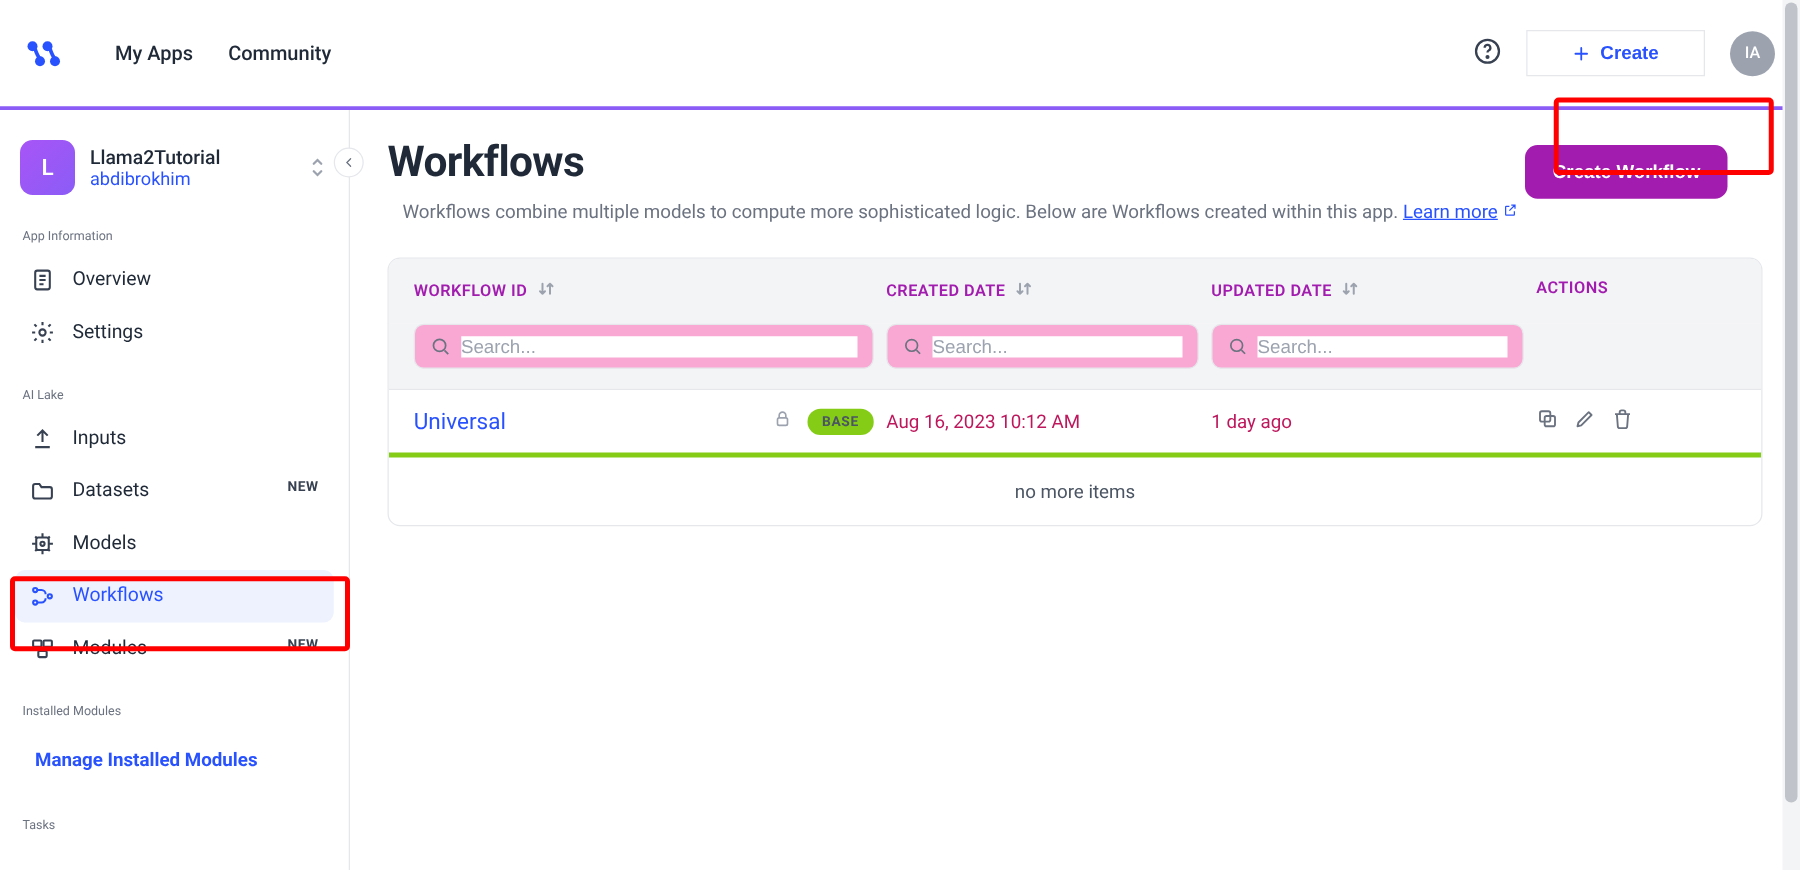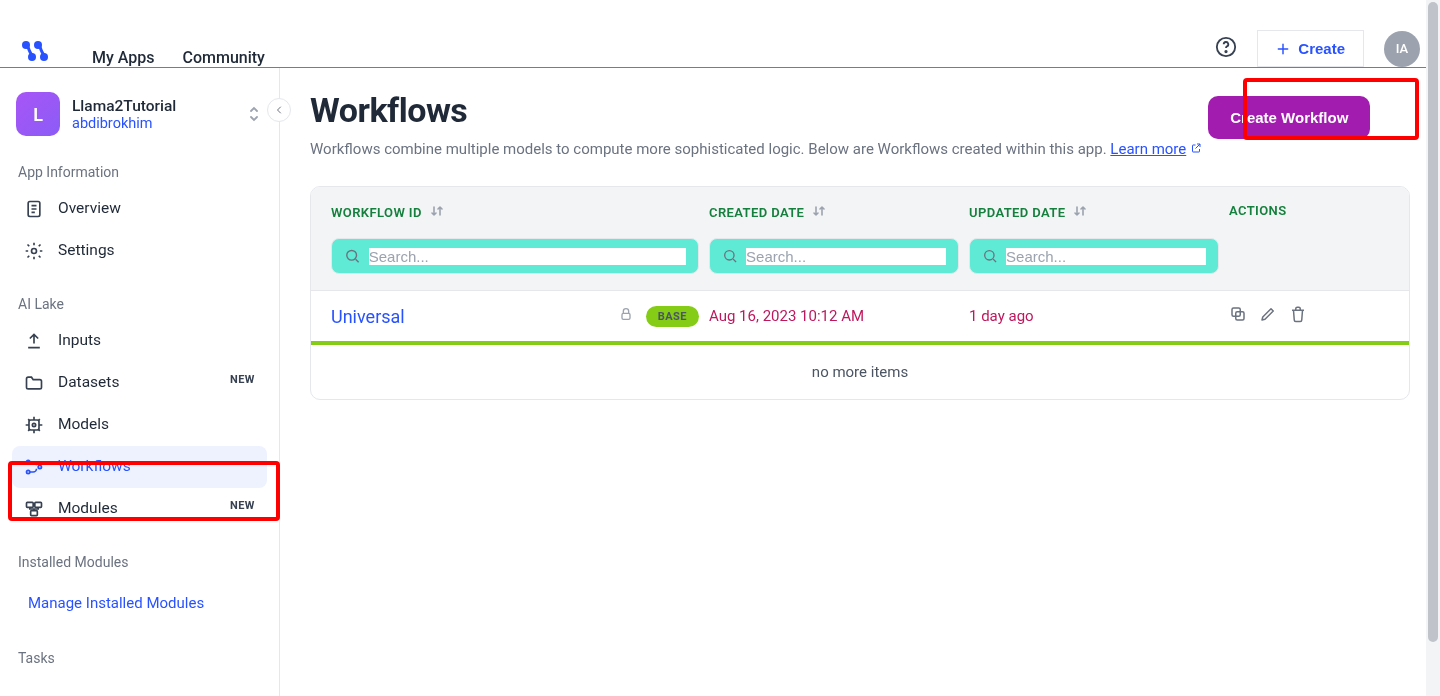--- a/index.html
+++ b/index.html
@@ -1,68 +1,68 @@
 <!DOCTYPE html>
 <html><head>
 <meta charset="utf-8">
 <style>
   * { box-sizing: border-box; margin: 0; padding: 0; }
   html, body { height: 100%; font-family: -apple-system, BlinkMacSystemFont, "Segoe UI", Roboto, Helvetica, Arial, sans-serif; color: #1f2937; background:#fff; overflow:auto;}
   body { width:1440px; height:696px; position:relative; }
 
   
-  .topbar { height:68px; border-bottom:1px solid #8b5cf6; display:flex; align-items:flex-end; padding:0 20px; }
+  .topbar { height:88px; border-bottom:3px solid #8b5cf6; display:flex; align-items:center; padding:0 20px; }
   .logo { width:32px; height:32px; display:flex; align-items:center; justify-content:center; }
   .logo svg { width:32px; height:32px; }
   .topnav { display:flex; gap:28px; margin-left:40px; }
   .topnav a { text-decoration:none; color:#1f2937; font-size:16px; font-weight:500; }
   .topright { margin-left:auto; display:flex; align-items:center; gap:20px; }
   .help-icon { width:22px; height:22px; color:#374151; }
-  .create-btn { border:1px solid #e5e7eb; border-radius:0; padding:9px 18px; display:flex; align-items:center; gap:8px; color:#2952ff; font-weight:600; font-size:15px; background:#fff; cursor:pointer;}
+  .create-btn { border:1px solid #e5e7eb; border-radius:0; padding:9px 36px; display:flex; align-items:center; gap:8px; color:#2952ff; font-weight:600; font-size:15px; background:#fff; cursor:pointer;}
   .avatar { width:36px; height:36px; border-radius:50%; background:#9ca3af; color:#fff; display:flex; align-items:center; justify-content:center; font-size:13px; font-weight:500;}
 
   .body { display:flex; height:628px; }
 
   
   .sidebar { width:280px; border-right:1px solid #e5e7eb; padding:20px 12px; position:relative; overflow:visible;}
   .collapse { position:absolute; right:-12px; top:30px; width:24px; height:24px; border-radius:50%; background:#fff; border:1px solid #e5e7eb; display:flex; align-items:center; justify-content:center; cursor:pointer; font-size:14px; color:#6b7280;}
   .app-row { display:flex; align-items:center; gap:12px; padding:4px 4px 4px 4px; }
   .app-badge { width:44px; height:44px; border-radius:10px; background:linear-gradient(135deg,#a855f7,#8b5cf6); color:#fff; display:flex; align-items:center; justify-content:center; font-weight:600; font-size:18px;}
   .app-meta { flex:1; }
   .app-name { font-weight:500; font-size:15.5px; }
   .app-user { color:#2952ff; font-size:14.5px; }
   .app-select { width:18px; height:22px; color:#9ca3af; display:flex; flex-direction:column; justify-content:center; align-items:center; cursor:pointer;}
 
-  .section-label { font-size:14px; color:#6b7280; margin:24px 0 8px 6px; }
+  .section-label { font-size:10px; color:#6b7280; margin:24px 0 8px 6px; }
   .nav-item { display:flex; align-items:flex-start; gap:14px; padding:11px 12px; border-radius:8px; font-size:15.5px; color:#1f2937; cursor:pointer; }
   .nav-item .icon { width:20px; height:20px; color:#374151; display:flex; align-items:center; justify-content:center;}
   .nav-item .badge-new { margin-left:auto; font-size:11px; font-weight:700; letter-spacing:0.5px; color:#374151;}
   .nav-item.active { background:#eef2ff; color:#2952ff; }
   .nav-item.active .icon { color:#2952ff; }
 
   .highlight-red { position:absolute; border:4px solid #ff0000; border-radius:4px; pointer-events:none; }
 
-  .manage-link { color:#2952ff; font-weight:400; font-size:15px; padding:8px 16px; display:block; cursor:pointer;margin-top:16px;}
+  .manage-link { color:#2952ff; font-weight:700; font-size:15px; padding:8px 16px; display:block; cursor:pointer;margin-top:16px;}
 
   
   .main { flex:1; padding:22px 30px; overflow:hidden;}
   .head-row { display:flex; align-items:flex-start; }
   .page-title { font-size:34px; font-weight:700; letter-spacing:-0.5px;}
-  .page-desc { color:#6b7280; font-size:15px; margin-top:10px; }
+  .page-desc { color:#6b7280; font-size:15px; margin-top:10px;margin-left:12px; }
   .page-desc a { color:#2952ff; text-decoration:underline; }
   .ext-icon { display:inline-block; margin-left:4px; }
   .primary-btn { margin-left:auto; background:#a21caf; color:#fff; font-weight:600; border:none; border-radius:10px; padding:13px 22px; font-size:15px; cursor:pointer;}
   .primary-wrap { position:relative; padding:6px; }
 
   .table { margin-top:28px; border:1px solid #e5e7eb; border-radius:10px; overflow:hidden;}
   .thead { background:#f3f4f6; display:grid; grid-template-columns: 1fr 250px 250px 160px; padding:16px 20px 16px 20px; gap:10px; align-items:flex-start; }
-  .th { font-size:13px; font-weight:600; letter-spacing:0.4px; color:#15803d; display:flex; align-items:center; gap:8px;}
+  .th { font-size:13px; font-weight:600; letter-spacing:0.4px; color:#a21caf; display:flex; align-items:center; gap:8px;}
   .sort-icon { width:14px; color:#9ca3af; }
   .filters { display:grid; grid-template-columns: 1fr 250px 250px 160px; padding:0 20px 16px 20px; gap:10px; background:#f3f4f6;}
-  .search-box { background:#5eead4; border:1px solid #e5e7eb; border-radius:8px; display:flex; align-items:center; padding:8px 12px; gap:8px;}
+  .search-box { background:#f9a8d4; border:1px solid #e5e7eb; border-radius:8px; display:flex; align-items:center; padding:8px 12px; gap:8px;}
   .search-box input { border:none; outline:none; font-size:15px; width:100%; color:#374151;}
   .search-box input::placeholder{color:#9ca3af;}
   .search-box svg { width:18px; height:18px; color:#6b7280;}
 
   .trow { display:grid; grid-template-columns: 1fr 250px 250px 160px; padding:14px 20px; border-top:1px solid #e5e7eb; align-items:center; gap:10px;}
   .cell-id { display:flex; align-items:center; gap:12px; }
   .cell-id a { color:#2952ff; font-size:18px; text-decoration:none;}
   .lock-icon { margin-left:auto; color:#9ca3af; width:16px;}
   .pill { background:#84cc16; color:#4b5563; font-size:11px; font-weight:700; letter-spacing:0.5px; padding:4px 12px; border-radius:999px;}
   .cell-text { font-size:15px; color:#be185d;}

